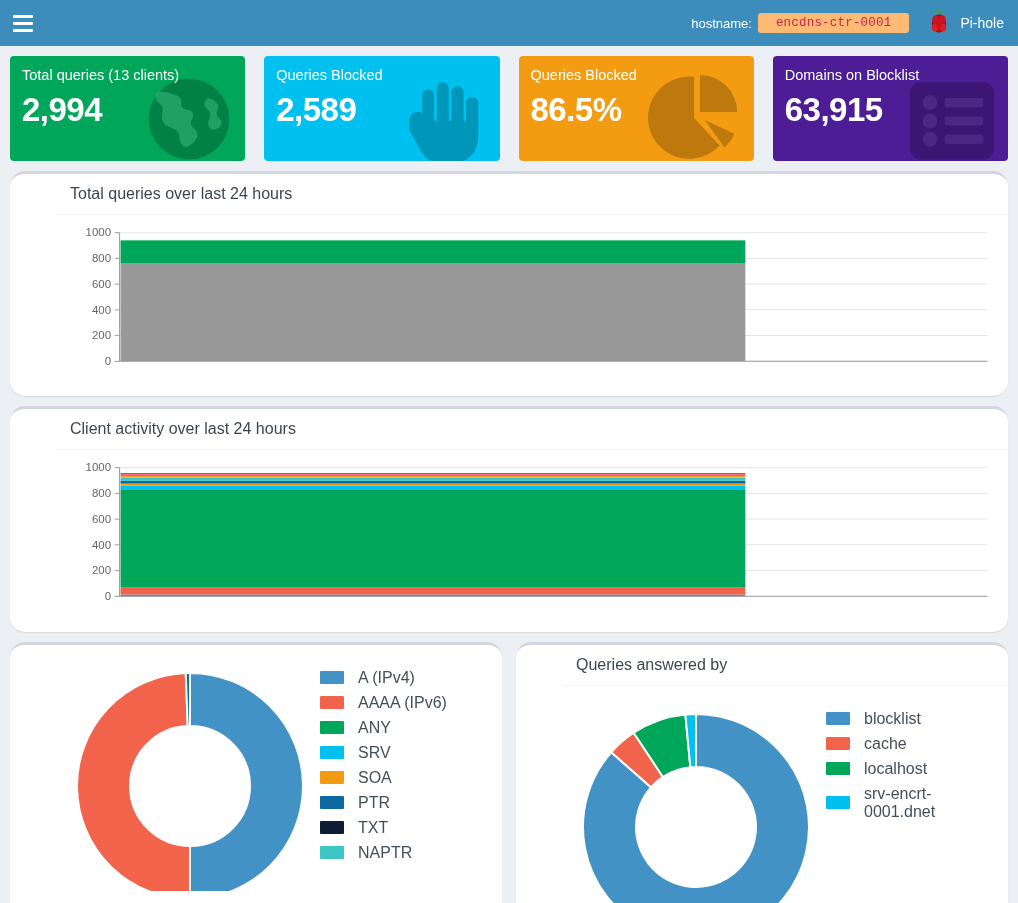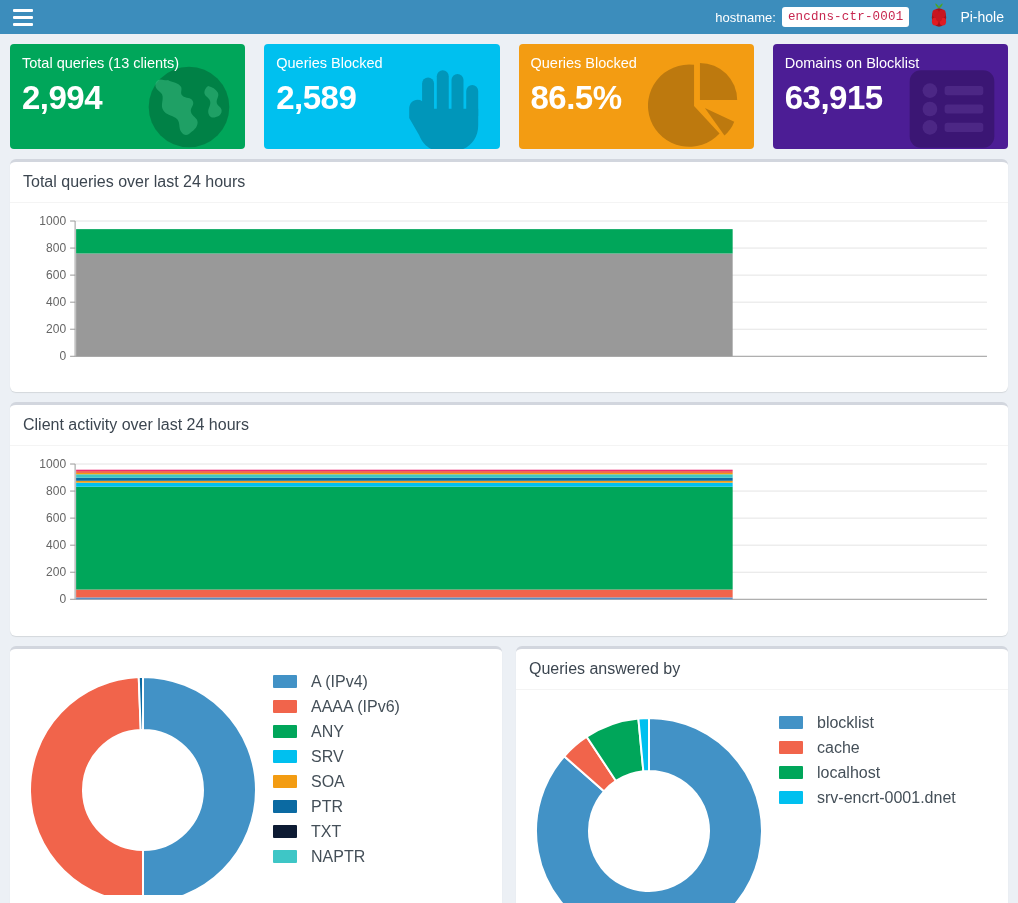--- a/index.html
+++ b/index.html
@@ -6,21 +6,21 @@
   html, body {
     width: 1018px;
     height: 903px;
     background: #ecf0f5;
     font-family: "Liberation Sans", sans-serif;
     overflow: hidden;
   }
 
   
   .topbar {
-    height: 34px;
+    height: 46px;
     background: #3c8dbc;
     display: flex;
     align-items: center;
     padding: 0 14px 0 10px;
     position: relative;
   }
   .hamburger {
     width: 26px;
     height: 26px;
     display: flex;
@@ -43,25 +43,25 @@
     gap: 12px;
   }
   .hostname-wrap {
     display: flex;
     align-items: center;
     gap: 6px;
     font-size: 13px;
     color: #ffffff;
   }
   .hostname-badge {
-    background: #ffffff;
+    background: #fdba74;
     color: #c7254e;
     font-family: "Liberation Mono", monospace;
     font-size: 12.5px;
-    padding: 3px 6px;
+    padding: 3px 18px;
     border-radius: 3px;
     letter-spacing: 0.2px;
     white-space: nowrap;
   }
   .brand {
     display: flex;
     align-items: center;
     gap: 9px;
     padding-left: 6px;
   }
@@ -107,23 +107,24 @@
     bottom: -6px;
     z-index: 1;
     opacity: 0.22;
   }
   .stat-icon svg { display: block; }
 
   
   .box {
     background: #ffffff;
     border-top: 3px solid #d2d6de;
-    border-radius: 6px;
+    border-radius: 15px;
     margin: 10px 10px 0 10px;
     box-shadow: 0 1px 1px rgba(0,0,0,0.10);
+    padding-left: 47px;
   }
   .box-header {
     padding: 11px 13px;
     border-bottom: 1px solid #f4f4f4;
   }
   .box-title {
     font-size: 16px;
     color: #3c4650;
     font-weight: 400;
   }

